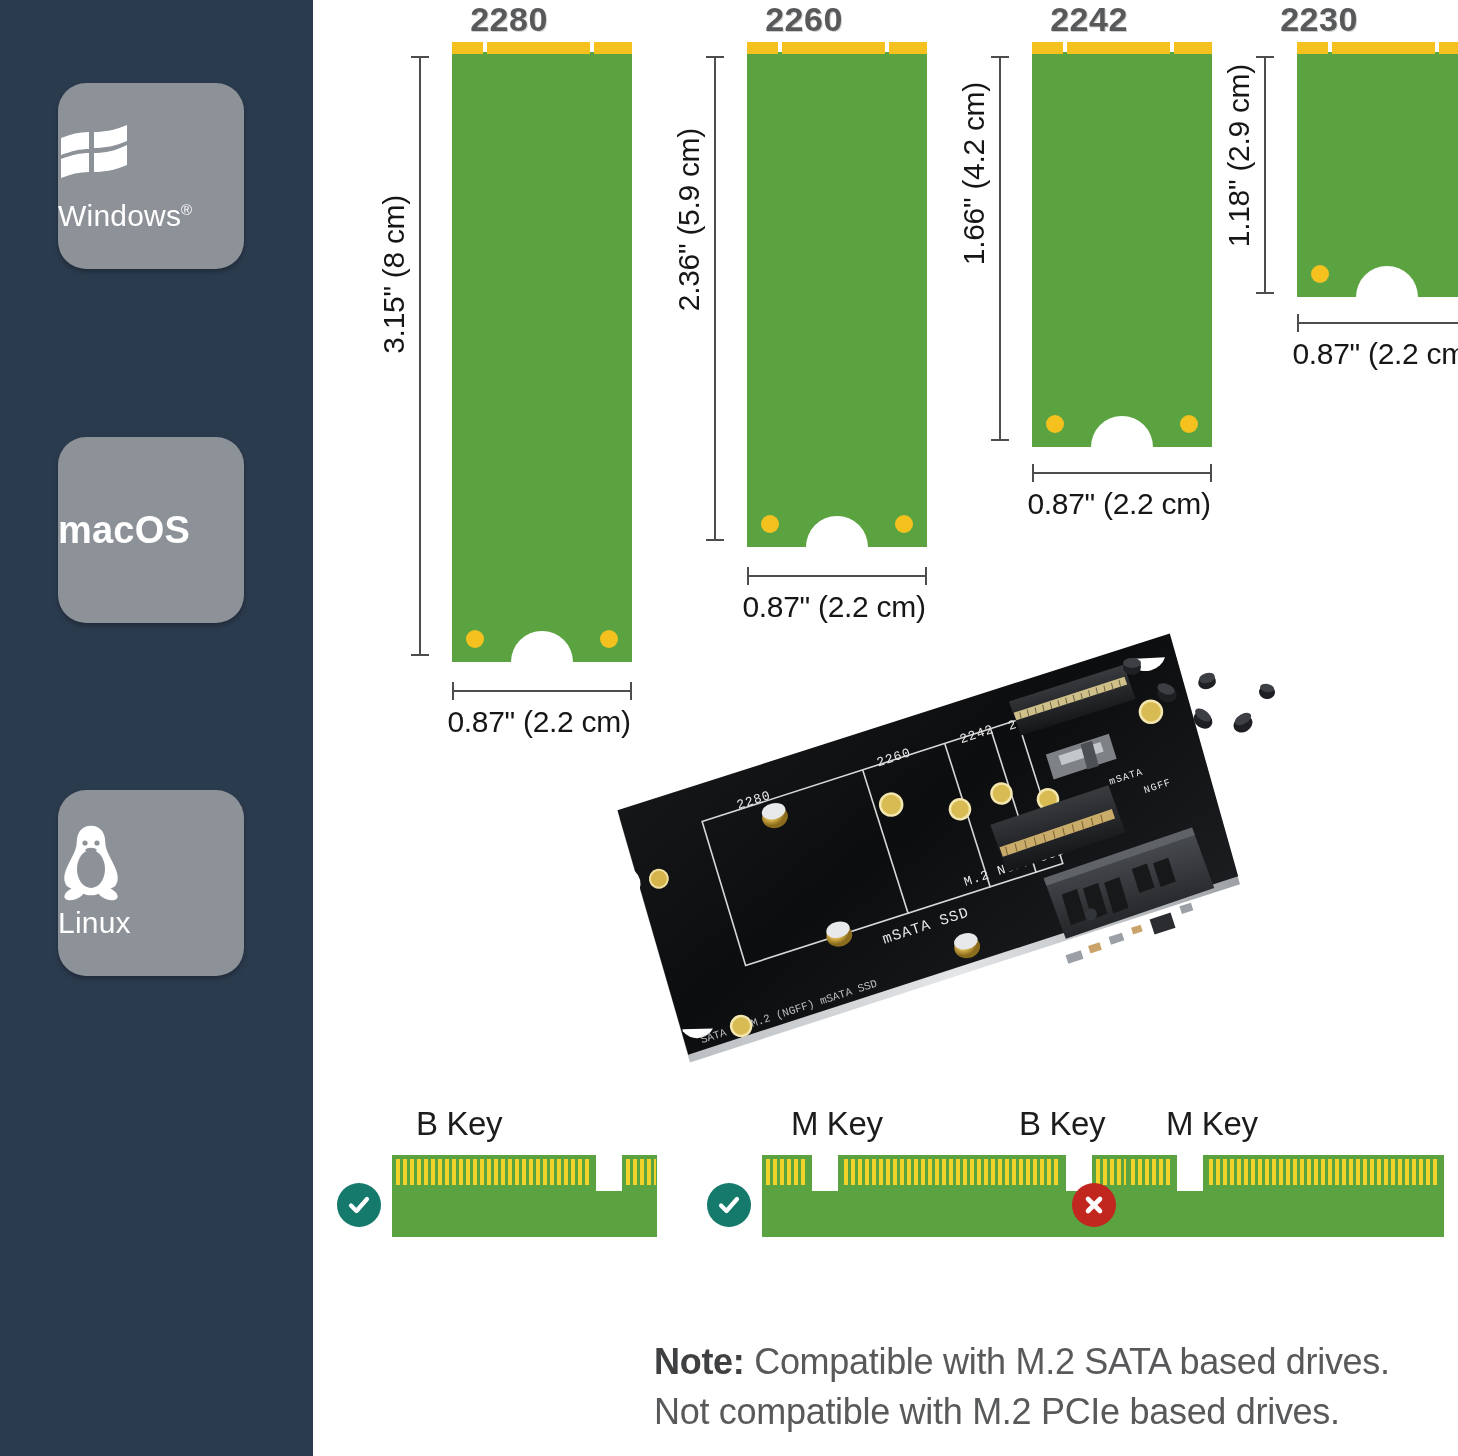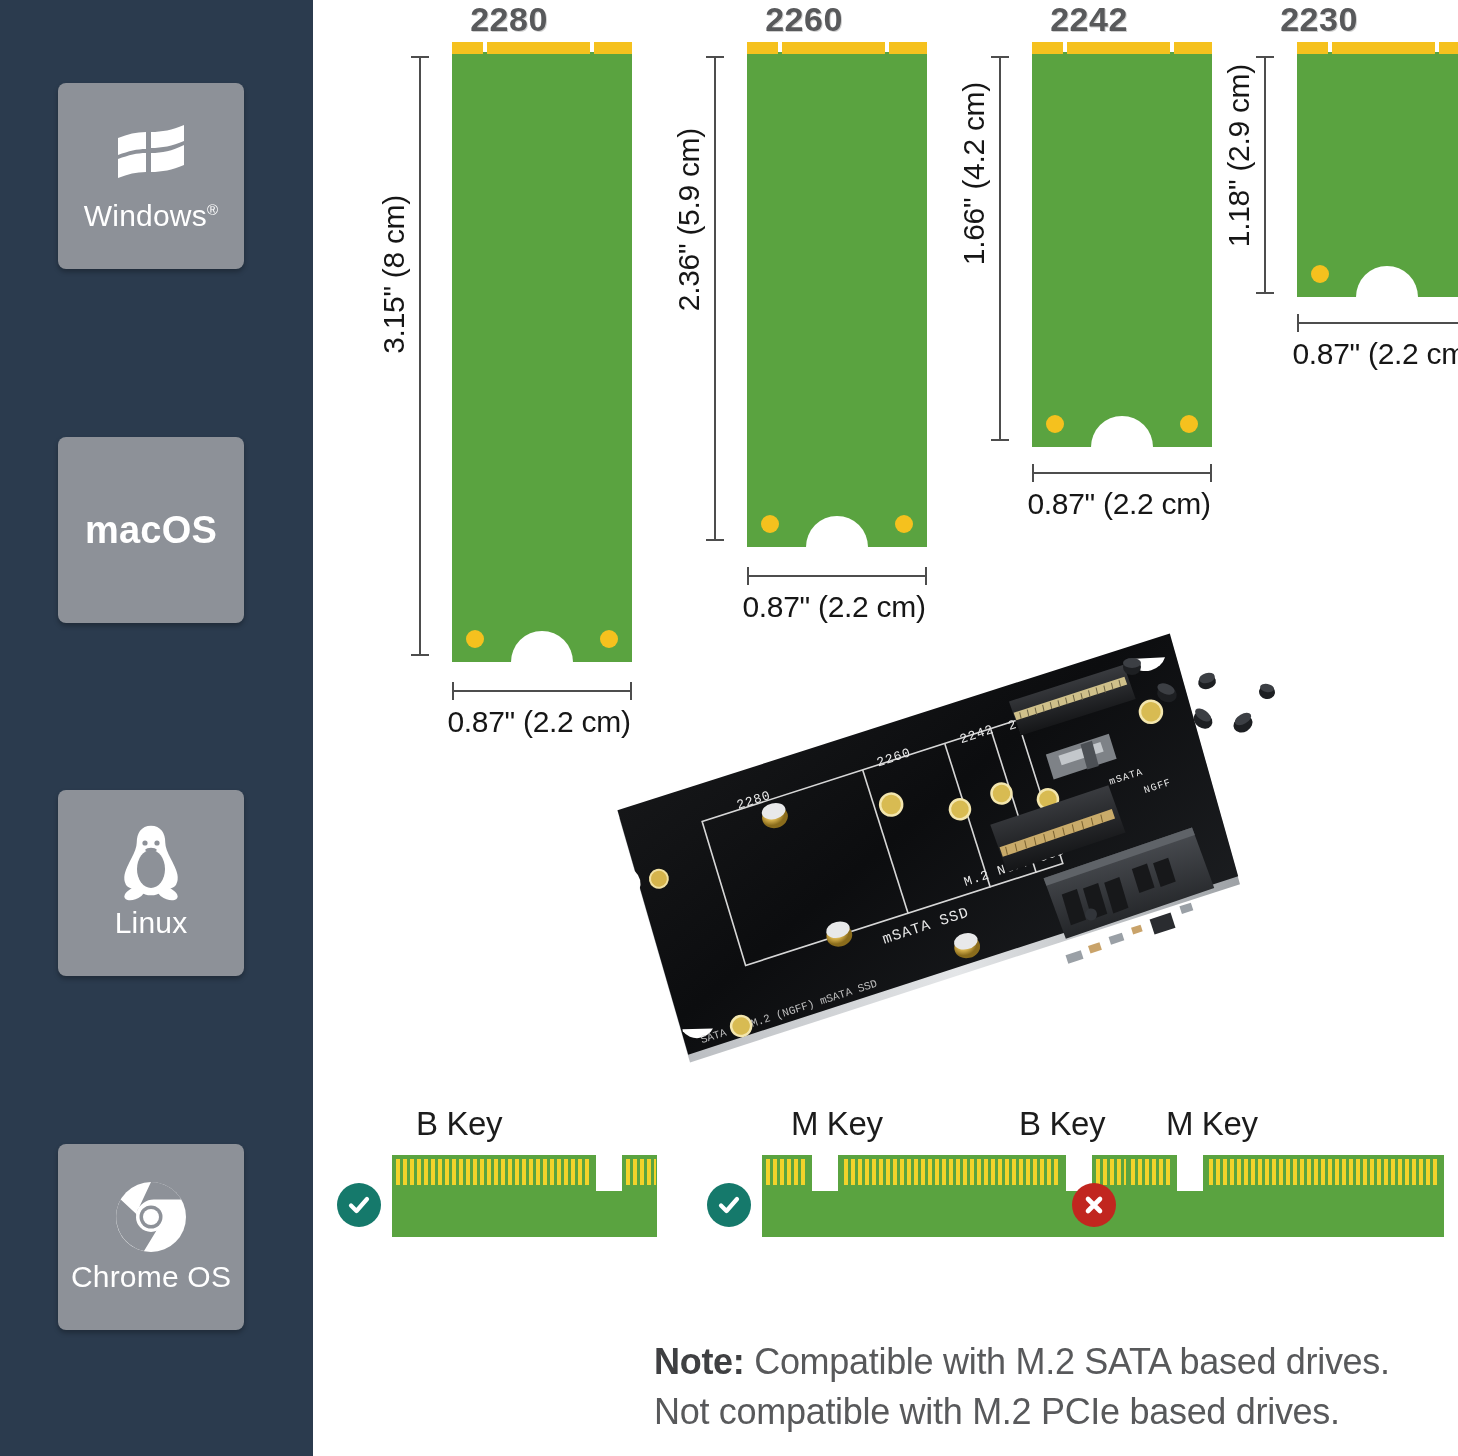--- a/index.html
+++ b/index.html
@@ -28,25 +28,25 @@
     width: 313px;
     height: 1456px;
     background: #2b3b4e;
   }
   .os-tile {
     position: absolute;
     left: 58px;
     width: 186px;
     height: 186px;
     background: #8d9198;
-    border-radius: 8px;
+    border-radius: 28px;
     box-shadow: 0 3px 5px rgba(0,0,0,0.28);
     display: flex;
     flex-direction: column;
-    align-items: center;
+    align-items: flex-start;
     justify-content: center;
   }
   .os-tile .glyph {
     display: flex;
     align-items: center;
     justify-content: center;
     height: 74px;
   }
   .os-tile .os-label {
     color: #ffffff;
@@ -273,33 +273,20 @@
           <ellipse cx="40" cy="19" rx="5" ry="7" fill="#ffffff"></ellipse>
           <circle cx="27" cy="20" r="2.6" fill="#8d9198"></circle>
           <circle cx="39" cy="20" r="2.6" fill="#8d9198"></circle>
           <path d="M27,27 L33,32 L39,27 C37,24 29,24 27,27 Z" fill="#8d9198"></path>
           <ellipse cx="33" cy="46" rx="14" ry="19" fill="#8d9198"></ellipse>
         </svg>
       </div>
       <div class="os-label">Linux</div>
     </div>
 
-    <div class="os-tile" style="top:1144px;">
-      <div class="glyph">
-        <svg width="74" height="74" viewBox="0 0 74 74">
-          <circle cx="37" cy="37" r="35" fill="#ffffff"></circle>
-          <path d="M37,2 A35,35 0 0,1 67.3,19.5 L41,19.5 A18,18 0 0,0 22.5,33 Z" fill="#8d9198"></path>
-          <path d="M6.7,19.5 A35,35 0 0,0 30,71 L44,48 A18,18 0 0,1 22.3,34 Z" fill="#8d9198"></path>
-          <circle cx="37" cy="37" r="15" fill="#ffffff"></circle>
-          <circle cx="37" cy="37" r="11.5" fill="#8d9198"></circle>
-          <circle cx="37" cy="37" r="8" fill="#ffffff"></circle>
-        </svg>
-      </div>
-      <div class="os-label">Chrome OS</div>
-    </div>
   </div>
 
   <div class="main">
 
     <div class="mod-group" style="left:60px; top:0px; width:300px; height:760px;">
       <div class="mod-title">2280</div>
       <div class="pcb" style="left:93px; top:52px; width:180px; height:610px;">
         <div class="pcb-pads" style="top:-10px;">
           <div class="pad p1"></div>
           <div class="pad p2"></div>

